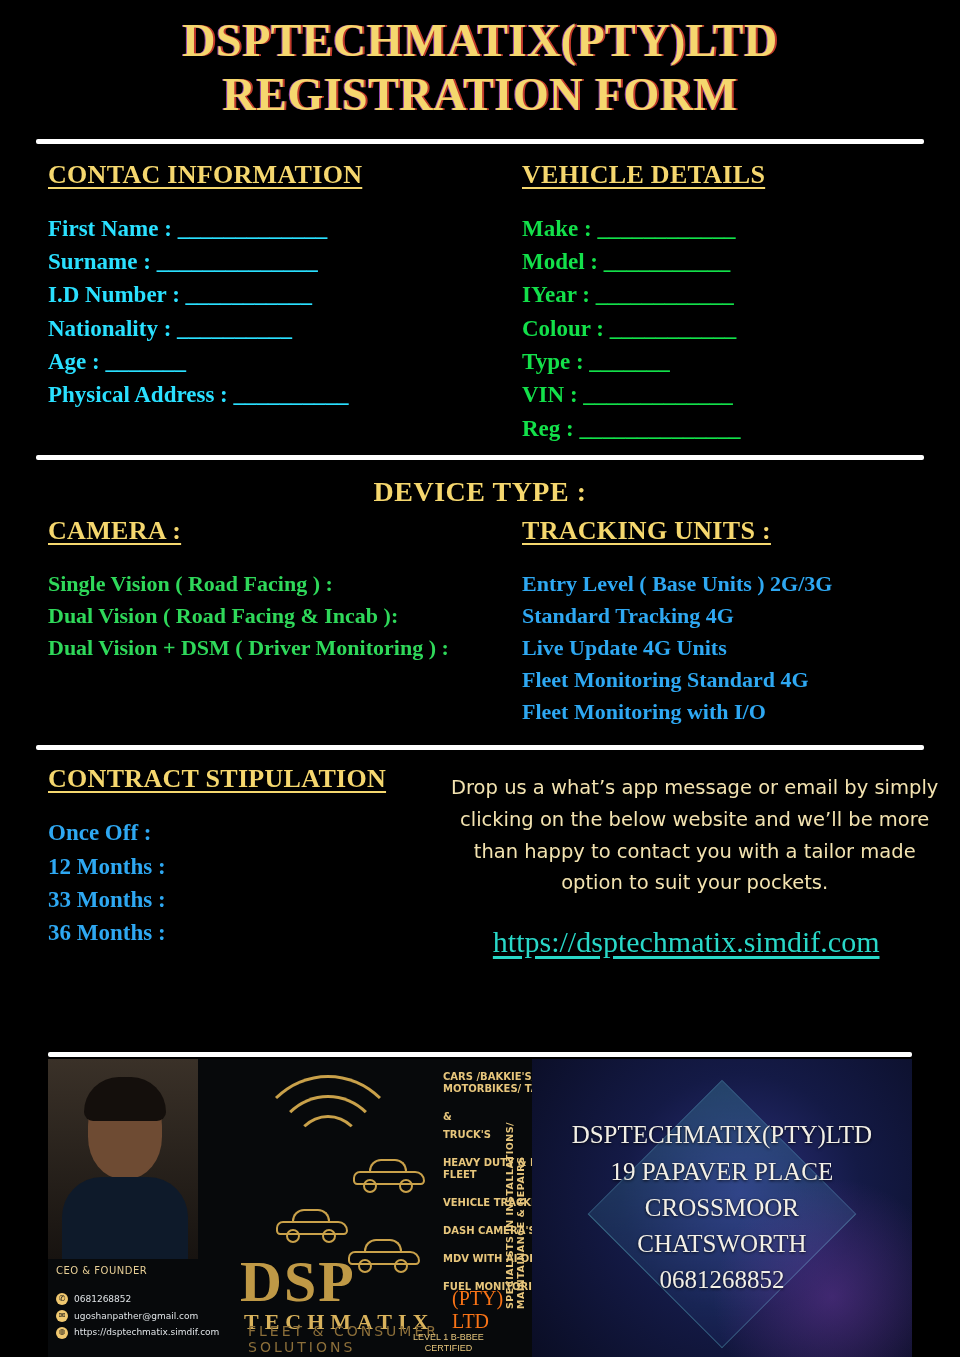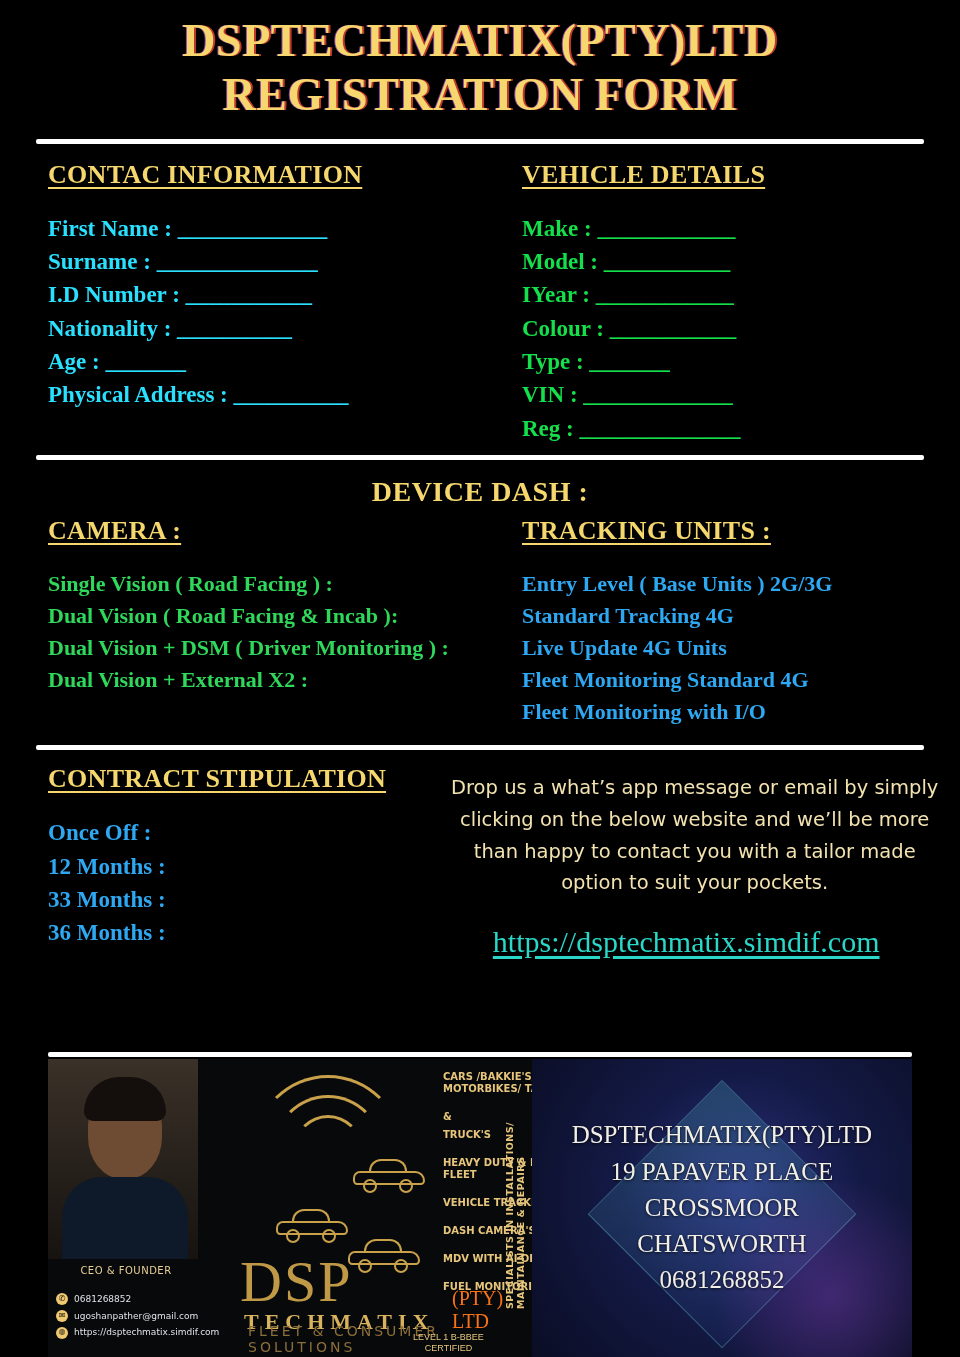--- a/index.html
+++ b/index.html
@@ -160,21 +160,20 @@
     position: absolute;
     left: 14px; top: 118px;
     width: 126px; height: 84px;
     border-radius: 40px 40px 0 0;
     background: #0e1a2a;
   }
   .photo-caption {
     position: absolute;
     left: 8px; top: 206px;
     width: 140px;
-    text-align: center;
     color: #e8cf96;
     font-family: "DejaVu Sans", sans-serif;
     font-size: 10px;
     letter-spacing: 0.5px;
   }
 
   .contacts-mini {
     position: absolute;
     left: 8px;
     top: 232px;
@@ -251,21 +250,21 @@
     font-family: "DejaVu Sans", sans-serif;
     font-size: 9.5px;
     font-weight: bold;
     letter-spacing: 0.5px;
   }
 
   .brand-big {
     position: absolute;
     left: 192px; bottom: 42px;
     font-family: "Liberation Serif", serif;
-    font-weight: normal;
+    font-weight: bold;
     font-size: 58px;
     color: #c9a14a;
     letter-spacing: 2px;
     opacity: 0.95;
   }
   .brand-sub {
     position: absolute;
     left: 196px; bottom: 22px;
     font-family: Liberation Serif, serif;
     font-weight: bold;
@@ -403,31 +402,30 @@
         <span>Reg :</span>
         <span class="dash">______________</span>
       </div>
     </div>
   </div>
 </div>
 
 <div class="rule"></div>
 
 <div class="device-head-wrap">
-  <div class="center-head">DEVICE DASH :</div>
+  <div class="center-head">DEVICE TYPE :</div>
 </div>
 
 <div class="row">
   <div class="col camera-col">
     <div class="sect-head">CAMERA :</div>
     <div class="list-gap">
       <div class="opt-green">Single Vision ( Road Facing )  :</div>
       <div class="opt-green">Dual Vision ( Road Facing &amp; Incab ):</div>
       <div class="opt-green">Dual Vision + DSM ( Driver Monitoring ) :</div>
-      <div class="opt-green">Dual Vision + External X2  :</div>
     </div>
   </div>
   <div class="col tracking-col">
     <div class="sect-head">TRACKING UNITS :</div>
     <div class="list-gap">
       <div class="opt-blue">Entry Level ( Base Units ) 2G/3G</div>
       <div class="opt-blue">Standard Tracking 4G</div>
       <div class="opt-blue">Live Update 4G Units</div>
       <div class="opt-blue">Fleet Monitoring Standard 4G</div>
       <div class="opt-blue">Fleet Monitoring with I/O</div>

